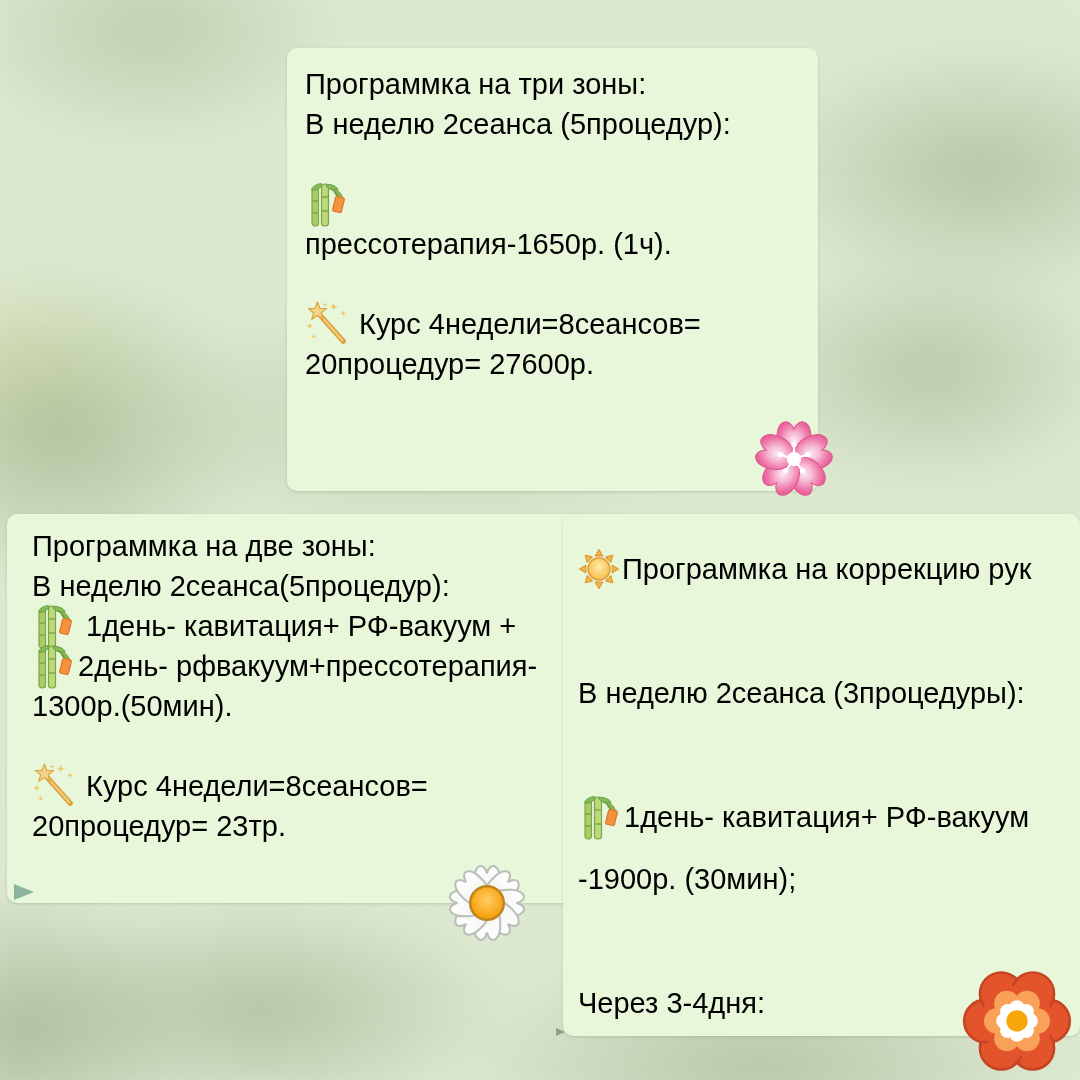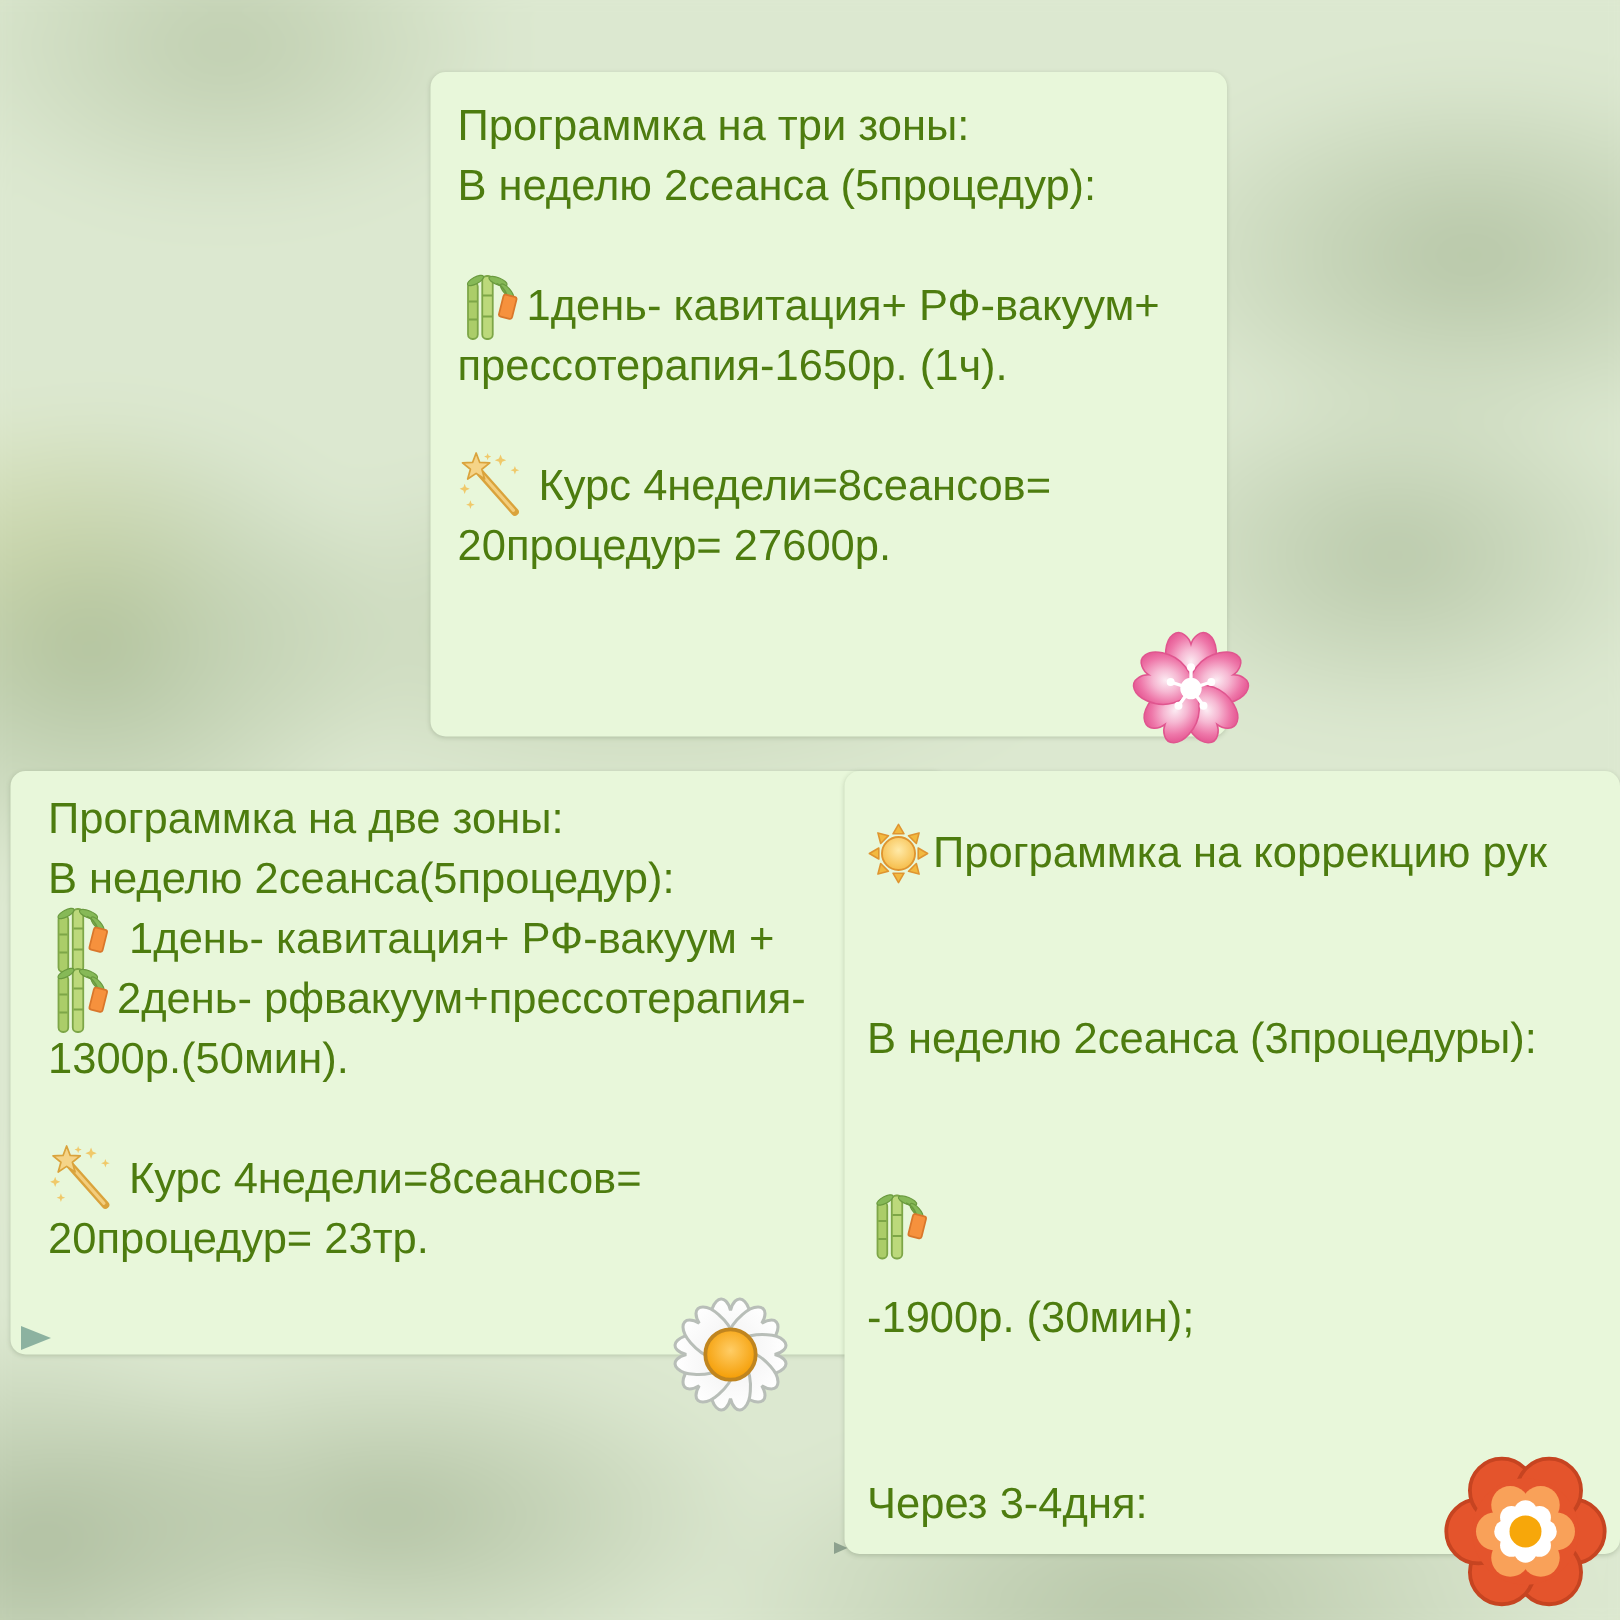--- a/index.html
+++ b/index.html
@@ -19,21 +19,21 @@
       radial-gradient(270px 170px at 970px 410px, rgba(156,174,138,.55), transparent 70%),
       radial-gradient(300px 120px at 250px 830px, rgba(238,246,224,.75), transparent 72%),
       radial-gradient(360px 160px at 300px 1050px,rgba(146,164,128,.55), transparent 70%),
       radial-gradient(430px 190px at 800px 1110px,rgba(146,164,128,.50), transparent 70%),
       radial-gradient(250px 210px at 60px 1070px, rgba(138,156,120,.55), transparent 70%),
       linear-gradient(#dce8d0,#dce8d0);
     filter:blur(20px);
   }
   .card{
     position:absolute;background:#e8f7da;border-radius:10px;
-    color:#4d7c0f;font-size:29px;line-height:40px;
+    color:#000000;font-size:29px;line-height:40px;
     box-shadow:0 1px 3px rgba(90,110,80,.25);
   }
   .card .line{height:40px;display:flex;align-items:center;overflow:visible;}
   .card3 .line{height:38px;margin-top:24px;}
   .tx{white-space:pre;}
   .ic{flex:0 0 auto;width:44px;height:46px;display:inline-flex;align-items:center;margin-right:2px;}
   .ic svg{width:100%;height:100%;}
   .ic[data-name="magic-wand-icon"]{margin-right:10px;}
   .ic[data-name="sun-icon"]{width:42px;height:42px;margin-right:2px;}
   #card1{left:287px;top:48px;width:531px;height:443px;padding:16px 0 0 18px;box-sizing:border-box;}
@@ -73,21 +73,20 @@
             <path d="M7.5 20 h5.5 M7.5 32 h5.5 M17 16 h6.5 M17 30 h6.5" stroke="#7da647" stroke-width="1.4" fill="none"></path>
             <g fill="#86b957" stroke="#6a9a3f" stroke-width="0.8">
               <ellipse cx="12" cy="6" rx="6" ry="2.2" transform="rotate(-28 12 6)"></ellipse>
               <ellipse cx="27" cy="6.5" rx="6.5" ry="2.3" transform="rotate(22 27 6.5)"></ellipse>
               <ellipse cx="33" cy="13" rx="6" ry="2.2" transform="rotate(48 33 13)"></ellipse>
             </g>
             <path d="M26 8 q5 2 7 8" stroke="#6a9a3f" stroke-width="1.2" fill="none"></path>
             <rect x="29" y="16" width="9" height="15" rx="1.5" fill="#f6913d" stroke="#d9772b" stroke-width="1.2" transform="rotate(14 33.5 23.5)"></rect>
           </svg>
         </span>
-        <span class="tx" data-name="line-text">1день- кавитация+ РФ-вакуум+</span>
       </div>
       <div class="line" data-name="text-line">
         <span class="tx" data-name="line-text">прессотерапия-1650р. (1ч).</span>
       </div>
       <div class="line" data-name="spacer-line">
         <span class="tx" data-name="line-text"></span>
       </div>
       <div class="line" data-name="text-line">
         <span class="ic" data-name="magic-wand-icon">
           <svg viewBox="0 0 46 46" xmlns="http://www.w3.org/2000/svg">
@@ -225,20 +224,21 @@
             <path d="M7.5 20 h5.5 M7.5 32 h5.5 M17 16 h6.5 M17 30 h6.5" stroke="#7da647" stroke-width="1.4" fill="none"></path>
             <g fill="#86b957" stroke="#6a9a3f" stroke-width="0.8">
               <ellipse cx="12" cy="6" rx="6" ry="2.2" transform="rotate(-28 12 6)"></ellipse>
               <ellipse cx="27" cy="6.5" rx="6.5" ry="2.3" transform="rotate(22 27 6.5)"></ellipse>
               <ellipse cx="33" cy="13" rx="6" ry="2.2" transform="rotate(48 33 13)"></ellipse>
             </g>
             <path d="M26 8 q5 2 7 8" stroke="#6a9a3f" stroke-width="1.2" fill="none"></path>
             <rect x="29" y="16" width="9" height="15" rx="1.5" fill="#f6913d" stroke="#d9772b" stroke-width="1.2" transform="rotate(14 33.5 23.5)"></rect>
           </svg>
         </span>
+        <span class="tx" data-name="line-text">1день- кавитация+ РФ-вакуум</span>
       </div>
       <div class="line" data-name="text-line">
         <span class="tx" data-name="line-text">-1900р. (30мин);</span>
       </div>
       <div class="line" data-name="spacer-line">
         <span class="tx" data-name="line-text"></span>
       </div>
       <div class="line" data-name="text-line">
         <span class="tx" data-name="line-text">Через 3-4дня:</span>
       </div>

